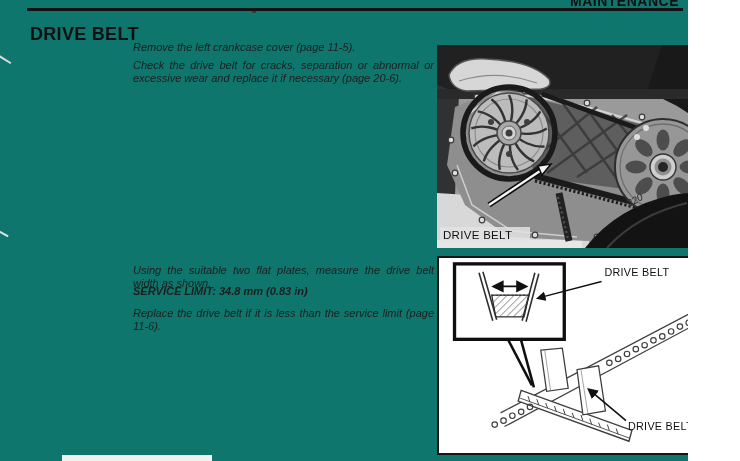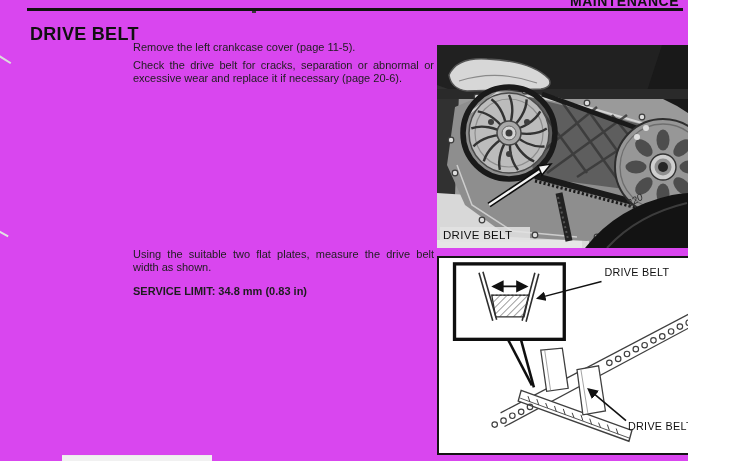--- a/index.html
+++ b/index.html
@@ -1,35 +1,35 @@
 <!DOCTYPE html>
 <html><head>
 <meta charset="utf-8">
 <style>
   html,body { margin:0; padding:0; background:#ffffff; }
   .page {
-    position:relative; width:688px; height:461px; background:#d946ef;
+    position:relative; width:688px; height:461px; background:#0f766e;
     overflow:hidden; font-family:"Liberation Sans", sans-serif; color:#1b1b1b;
   }
   .top-rule { position:absolute; left:27px; right:5px; top:8px; height:3px; background:#121212; }
   .maint-label {
     position:absolute; top:-7px; right:9px; font-size:14px; font-weight:bold;
     letter-spacing:0.5px; color:#111;
   }
   .section-title {
     position:absolute; left:30px; top:12px; font-size:18px; font-weight:bold;
     letter-spacing:0.3px; color:#101010;
   }
   .body-text {
     position:absolute; left:133px; width:301px; margin:0;
-    font-size:11px; line-height:13px; text-align:justify; color:#1d1d1d;
+    font-size:11px; line-height:13px; text-align:justify; color:#1d1d1d;font-style:italic;
   }
   #p1 { top:41px; text-align:left; }
   #p2 { top:59px; }
-  #p3 { top:248px; }
+  #p3 { top:264px; }
   #sl { top:285px; font-weight:bold; text-align:left; }
   #p4 { top:307px; }
   .fig-photo {
     position:absolute; left:437px; top:45px; width:285px; height:203px;
     background:#9a9a9a; overflow:hidden;
   }
   .fig-diagram {
     position:absolute; left:437px; top:256px; width:281px; height:199px;
     border:2px solid #151515; box-sizing:border-box; background:#fff; overflow:hidden;
   }
@@ -52,20 +52,21 @@
   <div class="tick-artifact"></div>
   <div class="edge-artifact-1"></div>
   <div class="edge-artifact-2"></div>
 
   <h1 class="section-title">DRIVE BELT</h1>
 
   <p class="body-text" id="p1">Remove the left crankcase cover (page 11-5).</p>
   <p class="body-text" id="p2">Check the drive belt for cracks, separation or abnormal or excessive wear and replace it if necessary (page 20-6).</p>
   <p class="body-text" id="p3">Using the suitable two flat plates, measure the drive belt width as shown.</p>
   <p class="body-text" id="sl">SERVICE LIMIT: 34.8 mm (0.83 in)</p>
+  <p class="body-text" id="p4">Replace the drive belt if it is less than the service limit (page 11-6).</p>
 
   <div class="fig-photo">
     <svg viewBox="0 0 285 203" preserveAspectRatio="none">
 
       <rect x="0" y="0" width="285" height="52" fill="#212121"></rect>
       <path d="M225,0 L285,0 L285,100 Q258,68 228,55 L210,46 Z" fill="#191919"></path>
       <path d="M0,40 L22,48 L18,150 L0,150 Z" fill="#313131"></path>
       <rect x="0" y="44" width="285" height="10" fill="#2a2a2a"></rect>
 
       <path d="M0,148 L62,152 L122,180 L152,196 L152,203 L0,203 Z" fill="#d8d8d8"></path>

